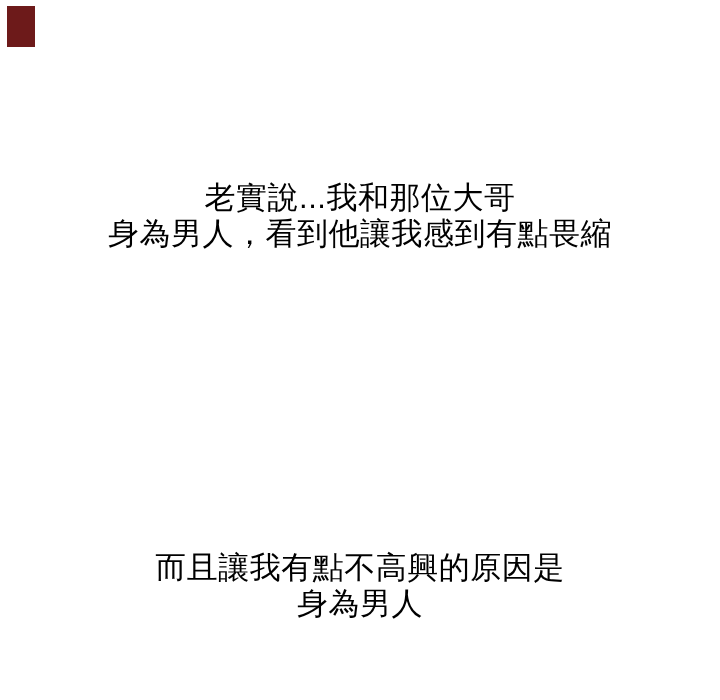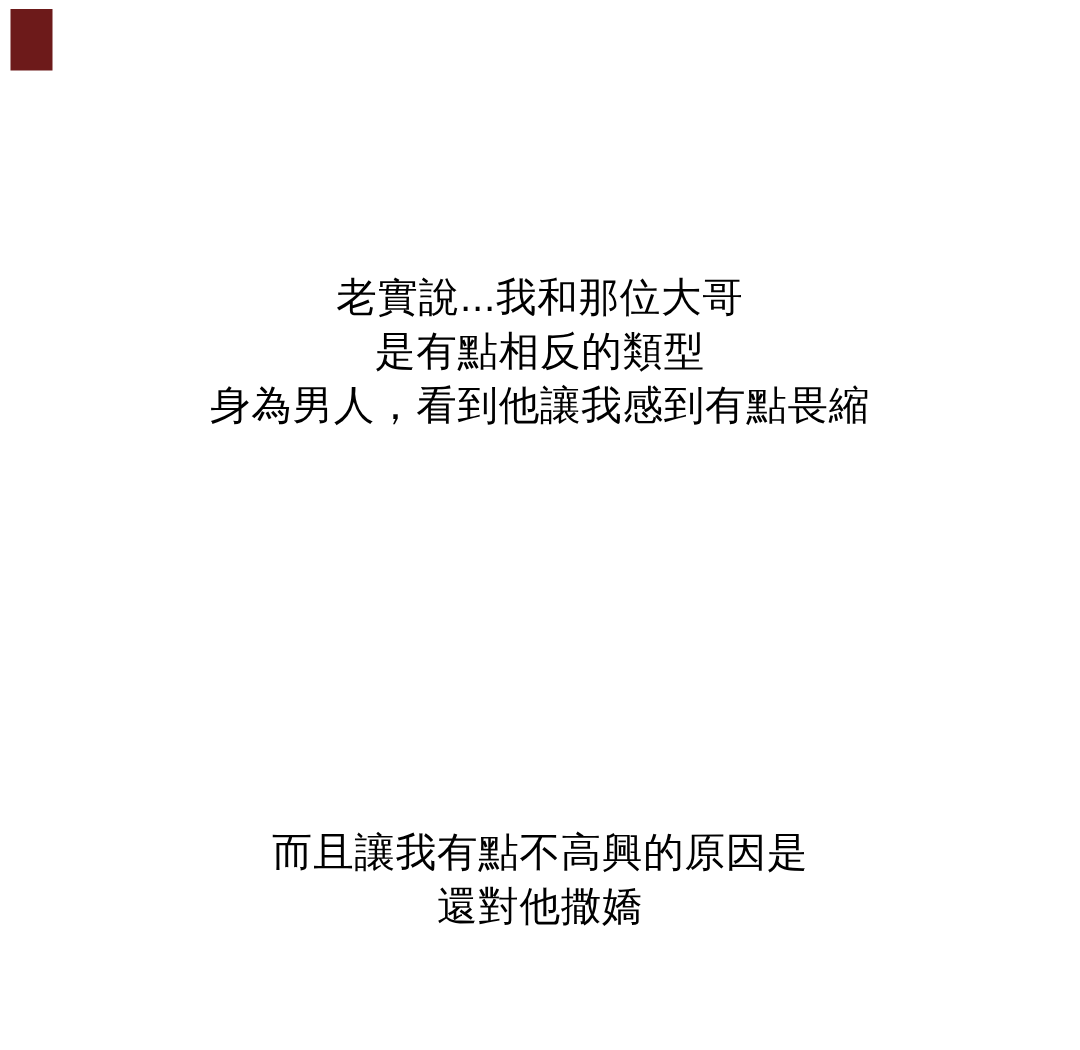--- a/index.html
+++ b/index.html
@@ -22,41 +22,40 @@
     width: 28px;
     height: 41px;
     background: #6d1a1a; 
   }
   .narration-block {
     position: absolute;
     left: 0;
     width: 720px;
     text-align: center;
     color: #000000;
-    font-size: 27px;
+    font-size: 31px;
     line-height: 36px;
     font-weight: 400;
     letter-spacing: 0.5px;
     white-space: nowrap;
   }
   .narration-block-1 { top: 180px; }
   .narration-block-2 { top: 550px; }
   .narration-line { height: 36px; }
 </style>
 </head>
 <body>
 
 <div class="page">
 
   <div class="corner-fragment" data-bind-bg="corner_fragment.color" style="background: rgb(109, 26, 26);"></div>
 
   <div class="narration-block narration-block-1">
     <div class="narration-line" data-bind="dialogue.block1.lines.0">老實說...我和那位大哥</div>
-    <div class="narration-line" data-bind="dialogue.block1.lines.1">是有點相反的類型</div>
     <div class="narration-line" data-bind="dialogue.block1.lines.2">身為男人，看到他讓我感到有點畏縮</div>
   </div>
 
   <div class="narration-block narration-block-2">
     <div class="narration-line" data-bind="dialogue.block2.lines.0">而且讓我有點不高興的原因是</div>
-    <div class="narration-line" data-bind="dialogue.block2.lines.2">還對他撒嬌</div>
+    <div class="narration-line" data-bind="dialogue.block2.lines.2">身為男人</div>
   </div>
 
 </div>
 
 </body></html>

